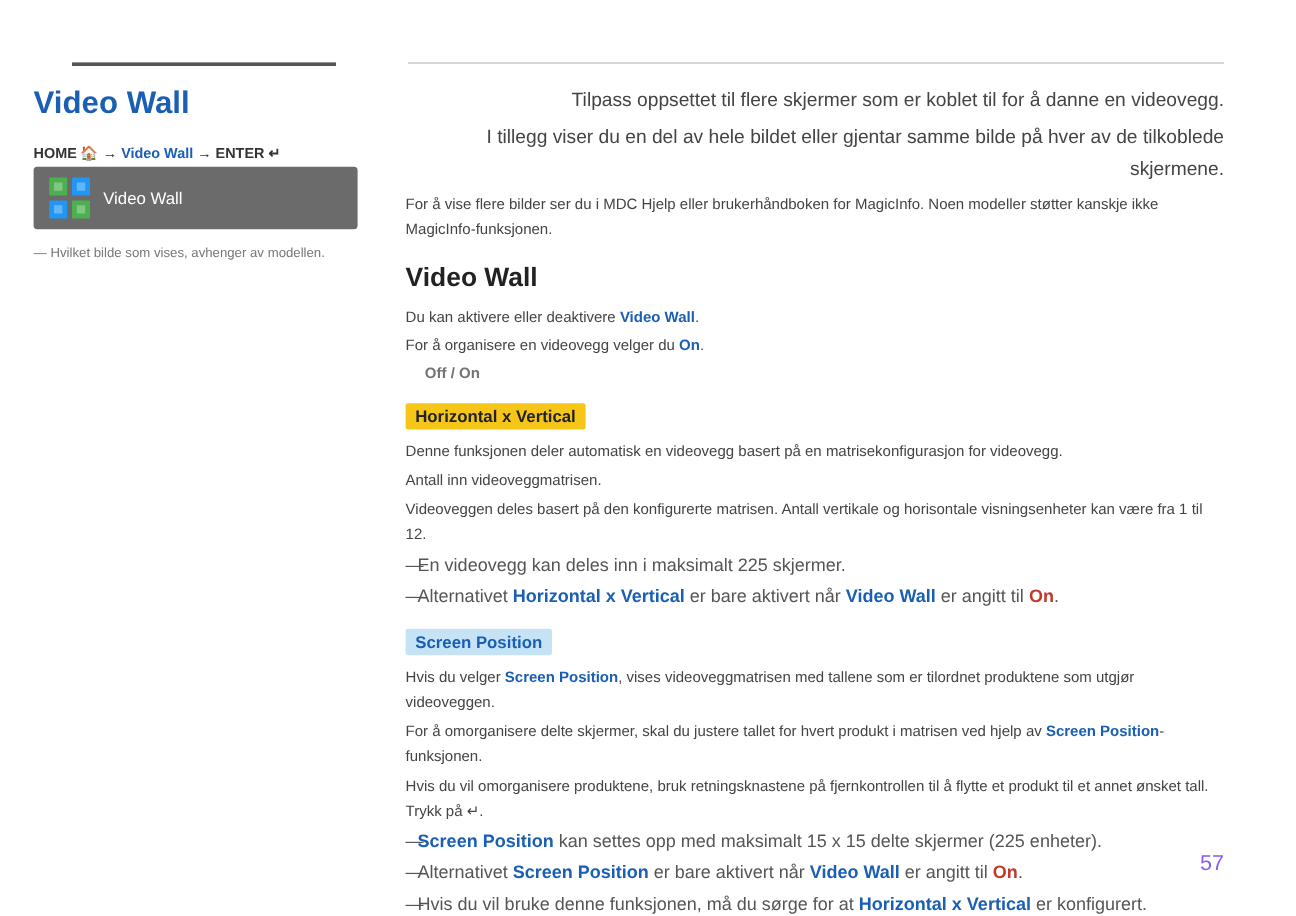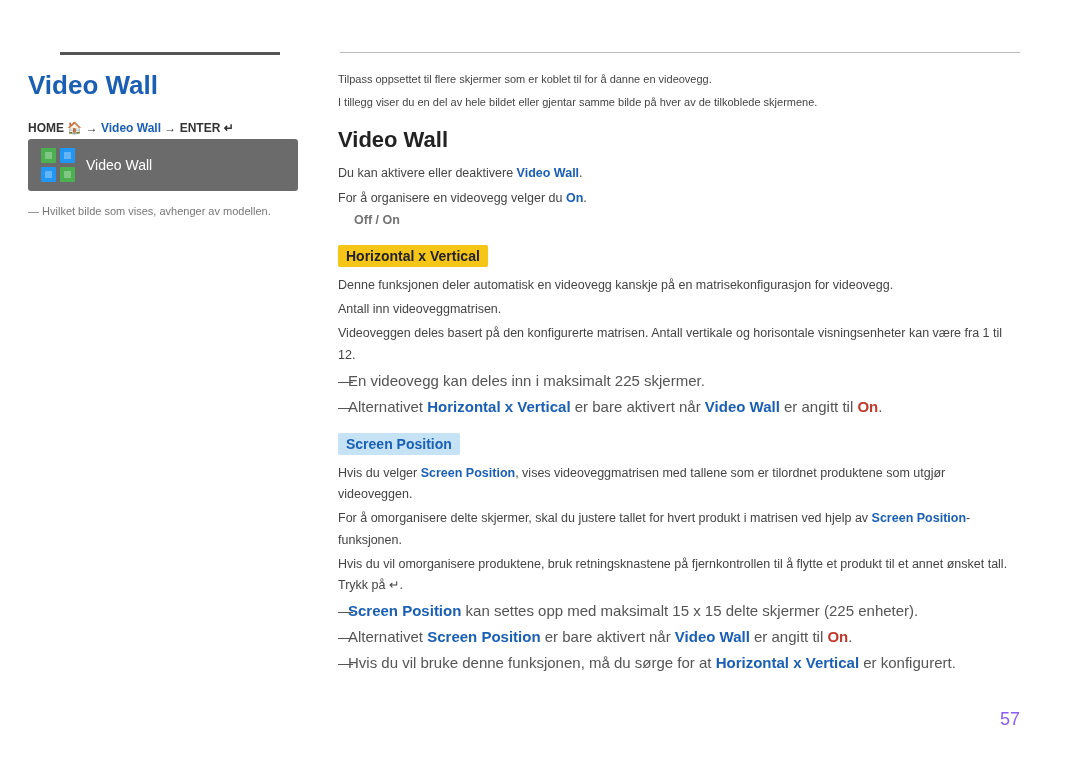--- a/index.html
+++ b/index.html
@@ -80,24 +80,25 @@
       content: '— ';
     }
 
     
     .right-column {
       flex: 1;
       padding-top: 10px;
     }
 
     .intro-text {
-      font-size: 11px;
+      font-size: 16px;
       color: #444;
       line-height: 1.7;
       margin-bottom: 4px;
+      text-align: right;
     }
 
     .intro-text-wide {
       font-size: 12.5px;
       color: #444;
       line-height: 1.7;
       margin-bottom: 10px;
     }
 
     
@@ -249,38 +250,39 @@
     </div>
 
     <div class="menu-footnote">Hvilket bilde som vises, avhenger av modellen.</div>
 
   </div>
 
   <div class="right-column">
 
     <p class="intro-text">Tilpass oppsettet til flere skjermer som er koblet til for å danne en videovegg.</p>
     <p class="intro-text">I tillegg viser du en del av hele bildet eller gjentar samme bilde på hver av de tilkoblede skjermene.</p>
+    <p class="intro-text-wide">For å vise flere bilder ser du i MDC Hjelp eller brukerhåndboken for MagicInfo. Noen modeller støtter kanskje ikke MagicInfo-funksjonen.</p>
 
     
     <div class="section-title">Video Wall</div>
 
     <p class="section-text">
       Du kan aktivere eller deaktivere <span class="bold-blue">Video Wall</span>.
     </p>
     <p class="section-text">
       For å organisere en videovegg velger du <span class="bold-blue">On</span>.
     </p>
     <div class="bullet-item">Off / On</div>
 
     
     <div class="highlight-heading">
       <span>Horizontal x Vertical</span>
     </div>
 
-    <p class="section-text">Denne funksjonen deler automatisk en videovegg kanskje på en matrisekonfigurasjon for videovegg.</p>
+    <p class="section-text">Denne funksjonen deler automatisk en videovegg basert på en matrisekonfigurasjon for videovegg.</p>
     <p class="section-text">Antall inn videoveggmatrisen.</p>
     <p class="section-text">Videoveggen deles basert på den konfigurerte matrisen. Antall vertikale og horisontale visningsenheter kan være fra 1 til 12.</p>
 
     <p class="note-text">En videovegg kan deles inn i maksimalt 225 skjermer.</p>
     <p class="note-text">
       Alternativet <span class="bold-blue">Horizontal x Vertical</span> er bare aktivert når <span class="bold-blue">Video Wall</span> er angitt til <span class="bold-red">On</span>.
     </p>
 
     
     <div class="highlight-heading-blue">

